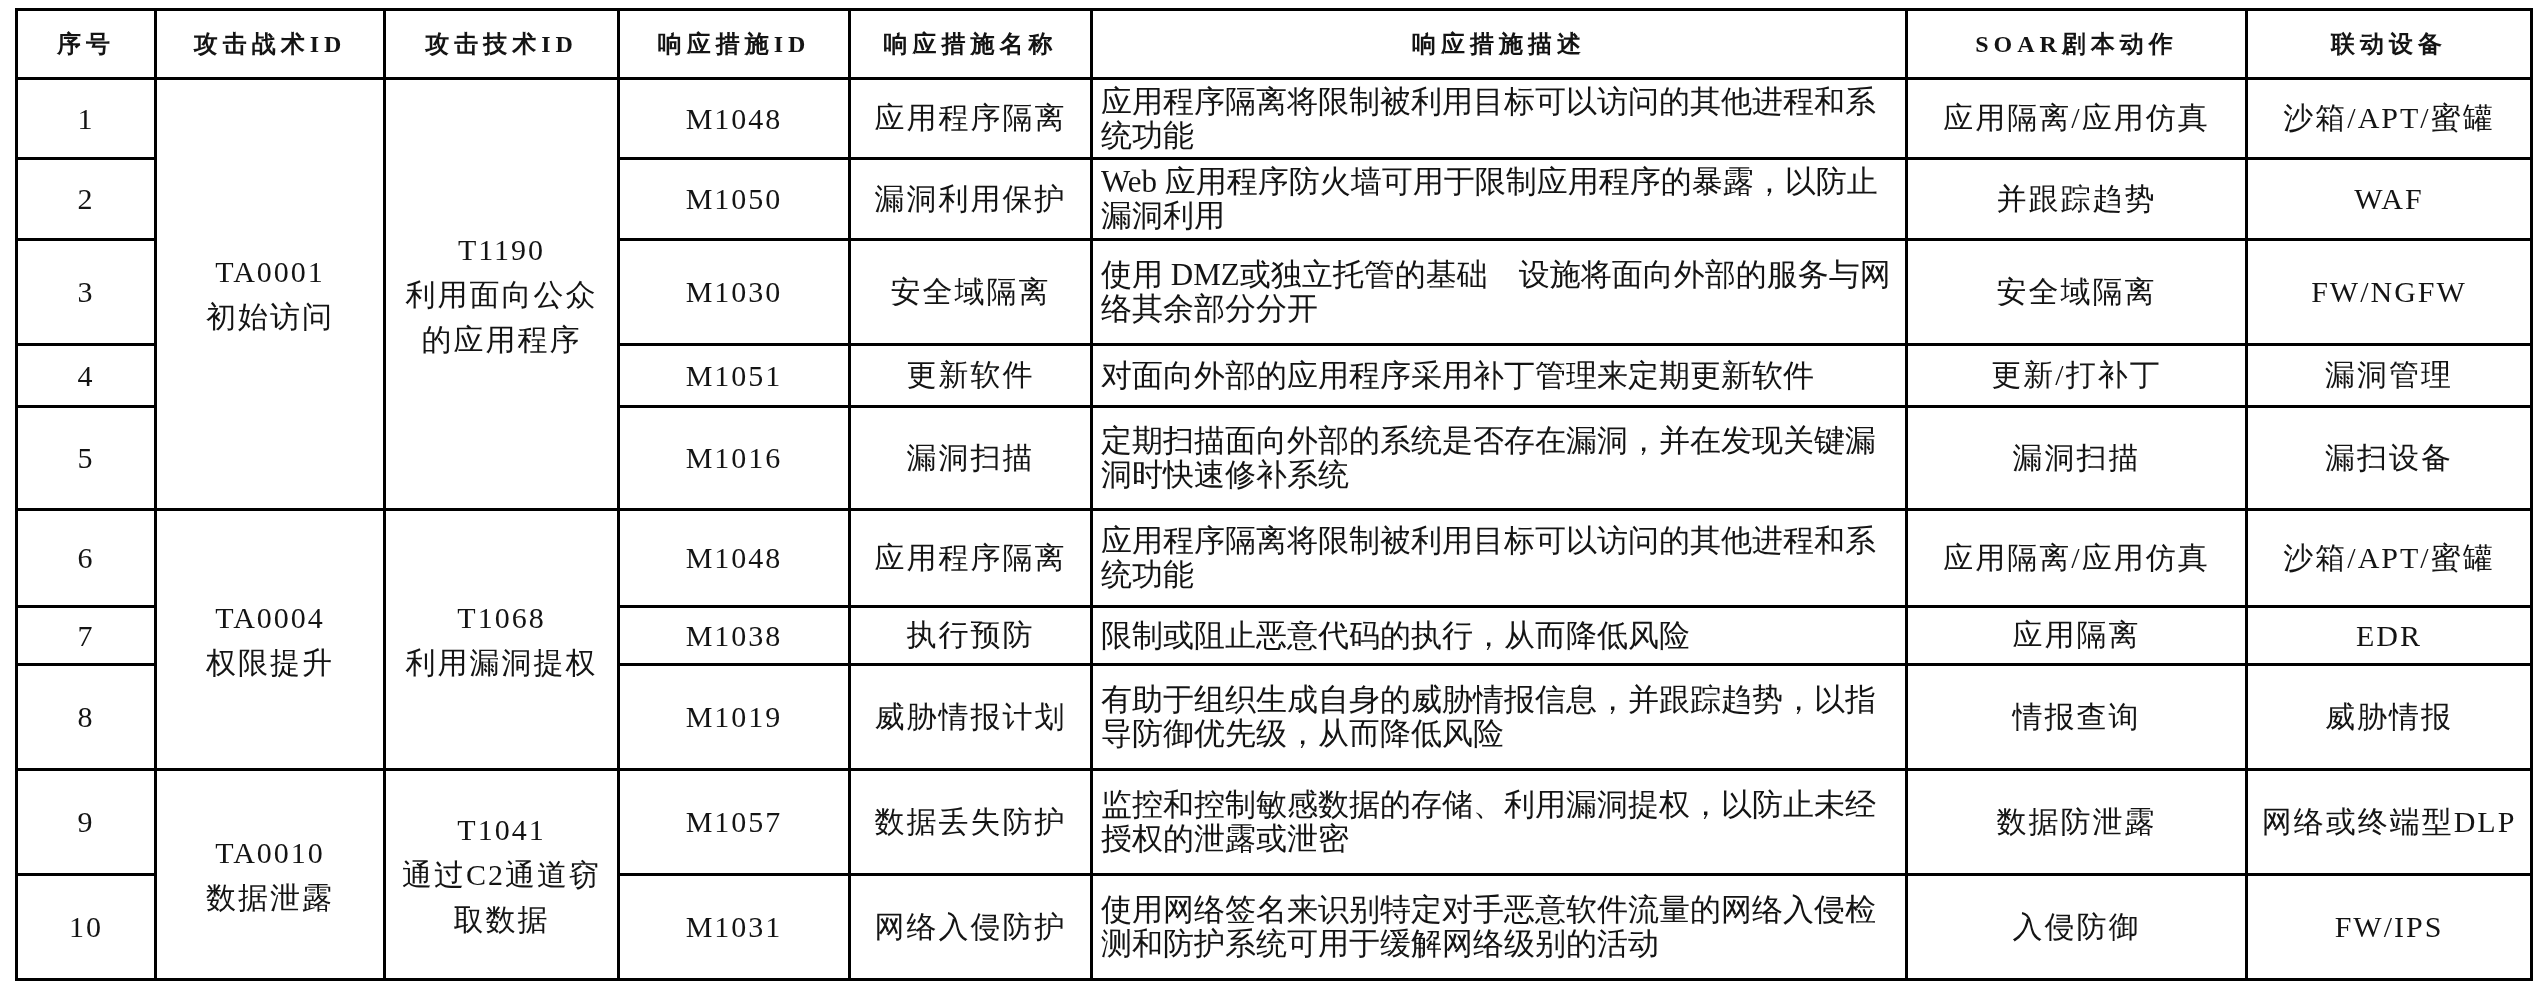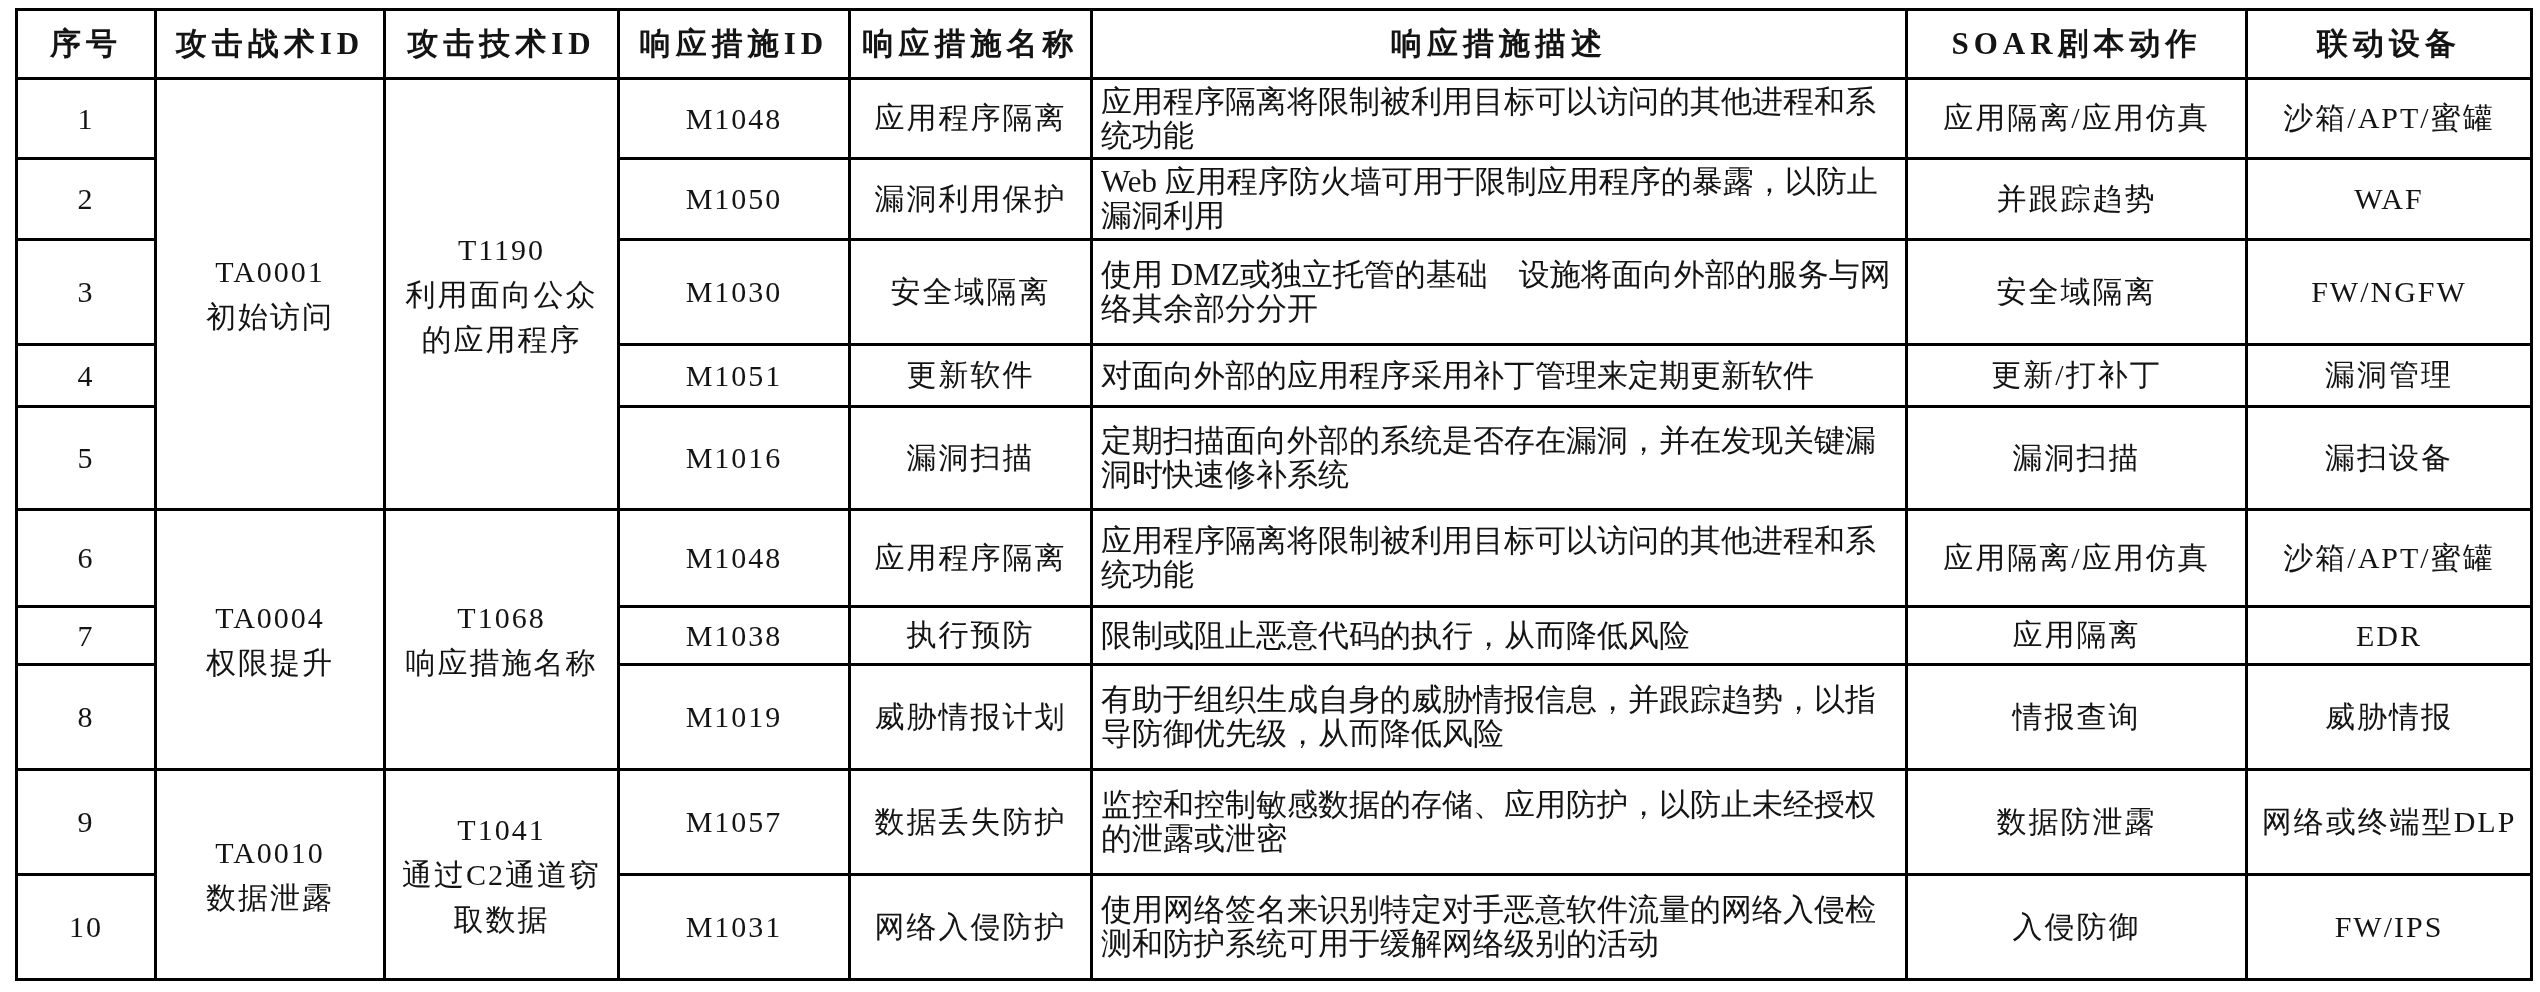--- a/index.html
+++ b/index.html
@@ -15,21 +15,21 @@
     table-layout: fixed;
     margin: 8px 0 0 15px;
     width: 2515px;
   }
   table.matrix th, table.matrix td {
     border: 3px solid #000;
     overflow: hidden;
     background: #ffffff;
   }
   th.hdr {
-    font-size: 31px;
+    font-size: 24px;
     font-weight: bold;
     text-align: center;
     vertical-align: middle;
     letter-spacing: 5px;
     padding: 0;
   }
   td.c {
     font-size: 30px;
     text-align: center;
     vertical-align: middle;
@@ -120,21 +120,21 @@
     <td class="desc">定期扫描面向外部的系统是否存在漏洞，并在发现关键漏洞时快速修补系统</td>
     <td class="c">漏洞扫描</td>
     <td class="c">漏扫设备</td>
   </tr>
 
   <tr style="height:97px">
     <td class="c">6</td>
     <td class="c pre" rowspan="3">TA0004
 权限提升</td>
     <td class="c pre" rowspan="3">T1068
-响应措施名称</td>
+利用漏洞提权</td>
     <td class="c">M1048</td>
     <td class="c">应用程序隔离</td>
     <td class="desc">应用程序隔离将限制被利用目标可以访问的其他进程和系统功能</td>
     <td class="c">应用隔离/应用仿真</td>
     <td class="c">沙箱/APT/蜜罐</td>
   </tr>
   <tr style="height:58px">
     <td class="c">7</td>
     <td class="c">M1038</td>
     <td class="c">执行预防</td>
@@ -153,21 +153,21 @@
 
   <tr style="height:105px">
     <td class="c">9</td>
     <td class="c pre" rowspan="2">TA0010
 数据泄露</td>
     <td class="c pre" rowspan="2">T1041
 通过C2通道窃
 取数据</td>
     <td class="c">M1057</td>
     <td class="c">数据丢失防护</td>
-    <td class="desc">监控和控制敏感数据的存储、应用防护，以防止未经授权的泄露或泄密</td>
+    <td class="desc">监控和控制敏感数据的存储、利用漏洞提权，以防止未经授权的泄露或泄密</td>
     <td class="c">数据防泄露</td>
     <td class="c">网络或终端型DLP</td>
   </tr>
   <tr style="height:105px">
     <td class="c">10</td>
     <td class="c">M1031</td>
     <td class="c">网络入侵防护</td>
     <td class="desc">使用网络签名来识别特定对手恶意软件流量的网络入侵检测和防护系统可用于缓解网络级别的活动</td>
     <td class="c">入侵防御</td>
     <td class="c">FW/IPS</td>

